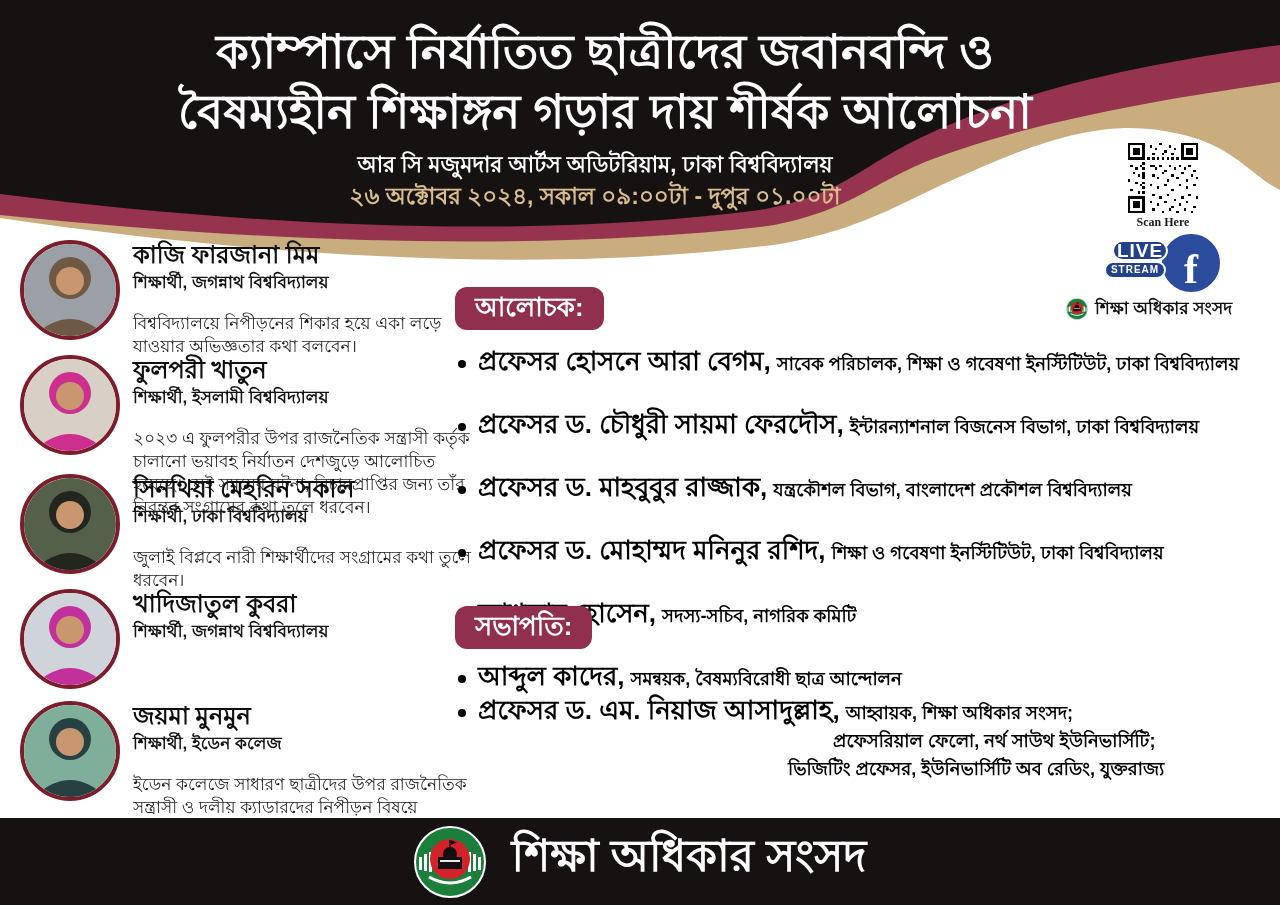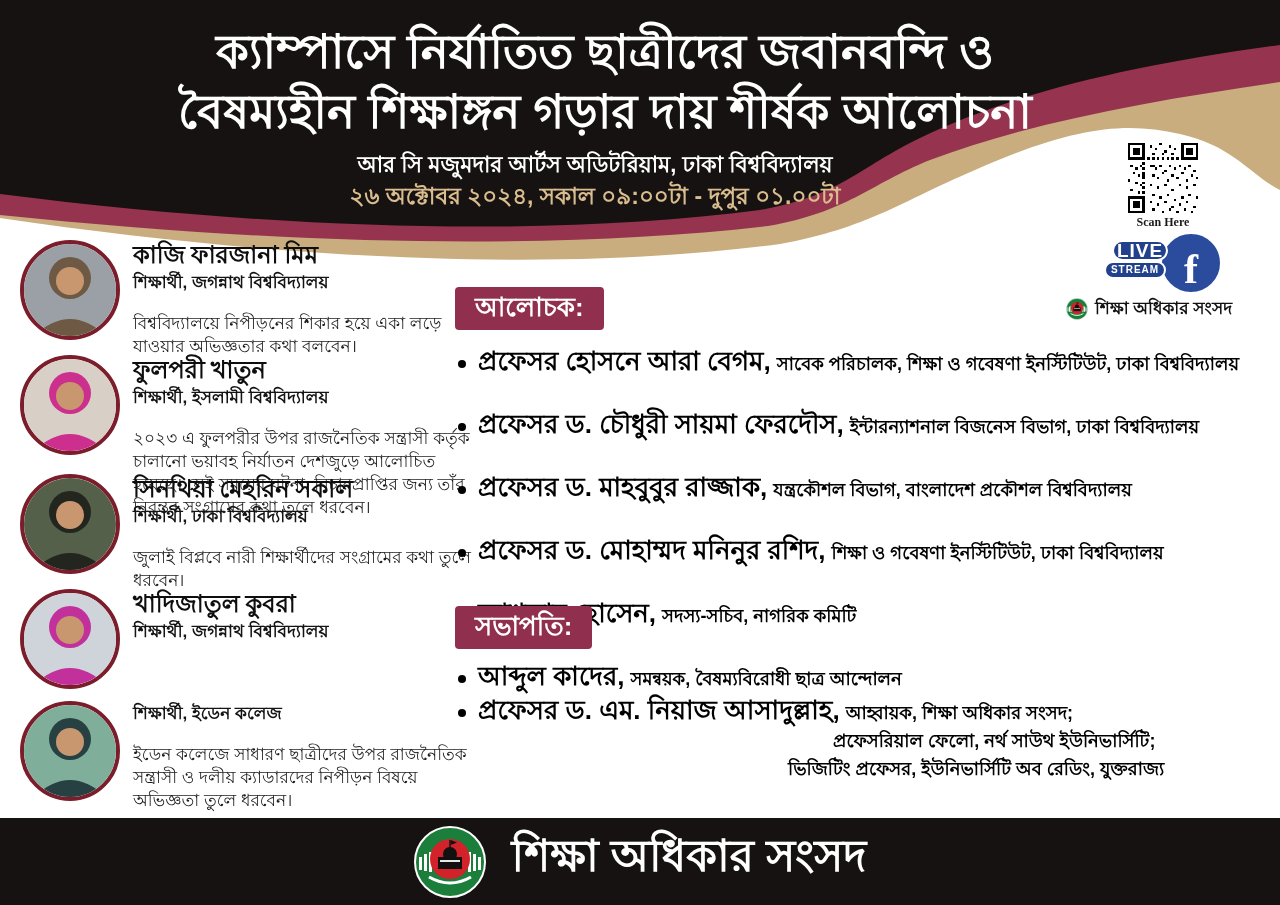--- a/index.html
+++ b/index.html
@@ -32,26 +32,26 @@
   .pill.stream{left:1104px;top:261px;width:58px;height:14px;font-size:10px;line-height:14px;z-index:3;}
   .org-small{position:absolute;left:1066px;top:295px;display:flex;align-items:center;gap:7px;}
   .org-small svg{width:22px;height:22px;}
   .org-small span{font-size:17px;font-weight:700;color:#111;}
   
   .speaker{position:absolute;left:20px;width:440px;}
   .photo{position:absolute;left:0;top:0;width:92px;height:92px;border-radius:50%;
     border:4px solid #7b1d2b;overflow:hidden;}
   .photo svg{width:92px;height:92px;display:block;}
   .sp-text{position:absolute;left:113px;top:0;width:345px;}
-  .sp-name{font-size:24px;font-weight:700;color:#0e0e0e;line-height:30px;font-family:Liberation Serif, serif;}
+  .sp-name{font-size:24px;font-weight:700;color:#0e0e0e;line-height:30px;}
   .sp-role{font-size:17px;font-weight:700;color:#141414;line-height:22px;margin-top:2px;}
   .sp-bio{font-size:17px;color:#1c1c1c;line-height:23px;margin-top:18px;}
   
   .badge{position:absolute;background:#902f4e;color:#fff;font-weight:700;font-size:26px;
-    padding:6px 20px 9px 20px;border-radius:4px;line-height:28px;}
+    padding:6px 20px 9px 20px;border-radius:12px;line-height:28px;}
   .badge.discussants{left:455px;top:287px;}
   .badge.chair{left:455px;top:606px;}
   .bullets{position:absolute;left:458px;top:341px;width:815px;}
   .bullet-item{margin-bottom:19px;white-space:nowrap;}
   .dot{display:inline-block;width:8px;height:8px;border-radius:50%;background:#000;
     vertical-align:middle;margin-right:12px;margin-top:-4px;}
   .b-name{font-size:26px;font-weight:800;color:#000;}
   .b-details{font-size:18px;font-weight:700;color:#000;margin-left:6px;}
   .chair-row{position:absolute;left:458px;top:690px;white-space:nowrap;}
   .chair-l2{position:absolute;left:833px;top:727px;font-size:18px;font-weight:700;color:#000;}
@@ -197,20 +197,21 @@
     </div>
   </div>
 
   <div class="speaker" style="top:701px">
     <div class="photo" style="--bg:#7fae9b;--garment:#274041">
       <svg viewBox="0 0 92 92">
           <use href="#avatar"></use>
         </svg>
     </div>
     <div class="sp-text">
+      <div class="sp-name">জয়মা মুনমুন</div>
       <div class="sp-role">শিক্ষার্থী, ইডেন কলেজ</div>
       <div class="sp-bio">ইডেন কলেজে সাধারণ ছাত্রীদের উপর রাজনৈতিক সন্ত্রাসী ও দলীয় ক্যাডারদের নিপীড়ন বিষয়ে অভিজ্ঞতা তুলে ধরবেন।</div>
     </div>
   </div>
 
   <div class="badge discussants">আলোচক:</div>
 
   <div class="bullets">
     <div class="bullet-item">
       <span class="dot"></span><span class="b-name">প্রফেসর হোসনে আরা বেগম,</span><span class="b-details">সাবেক পরিচালক, শিক্ষা ও গবেষণা ইনস্টিটিউট, ঢাকা বিশ্ববিদ্যালয়</span>

